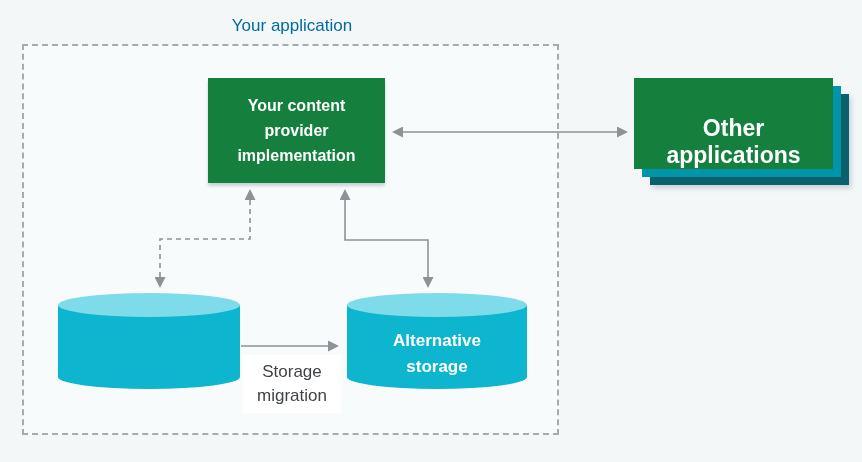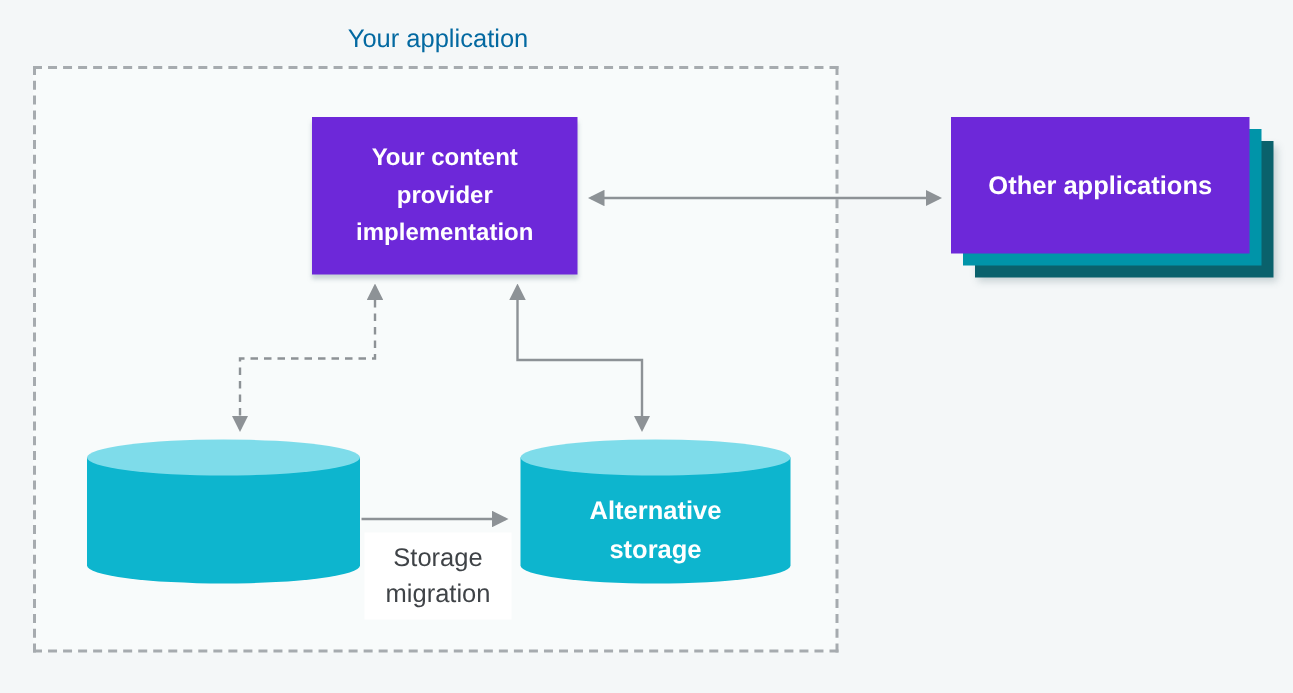--- a/index.html
+++ b/index.html
@@ -35,21 +35,21 @@
     background: rgba(252, 254, 255, 0.45);
     box-sizing: border-box;
   }
   .arrows-layer {
     position: absolute;
     left: 0;
     top: 0;
   }
   .node-box {
     position: absolute;
-    background: #6d28d9;
+    background: #15803d;
     color: #ffffff;
     font-weight: bold;
     display: flex;
     align-items: center;
     justify-content: center;
     text-align: center;
   }
   .provider-box {
     left: 208px;
     top: 78px;
@@ -74,21 +74,22 @@
   .stack-mid {
     left: 642px;
     top: 86px;
     background: #0094a9;
   }
   .other-apps-box {
     left: 634px;
     top: 78px;
     width: 199px;
     height: 91px;
-    font-size: 17px;
+    font-size: 23px;
+    align-items: flex-end;
   }
   .cylinder {
     position: absolute;
   }
   .cyl-label {
     position: absolute;
     color: #ffffff;
     font-weight: bold;
     font-size: 17px;
     text-align: center;

